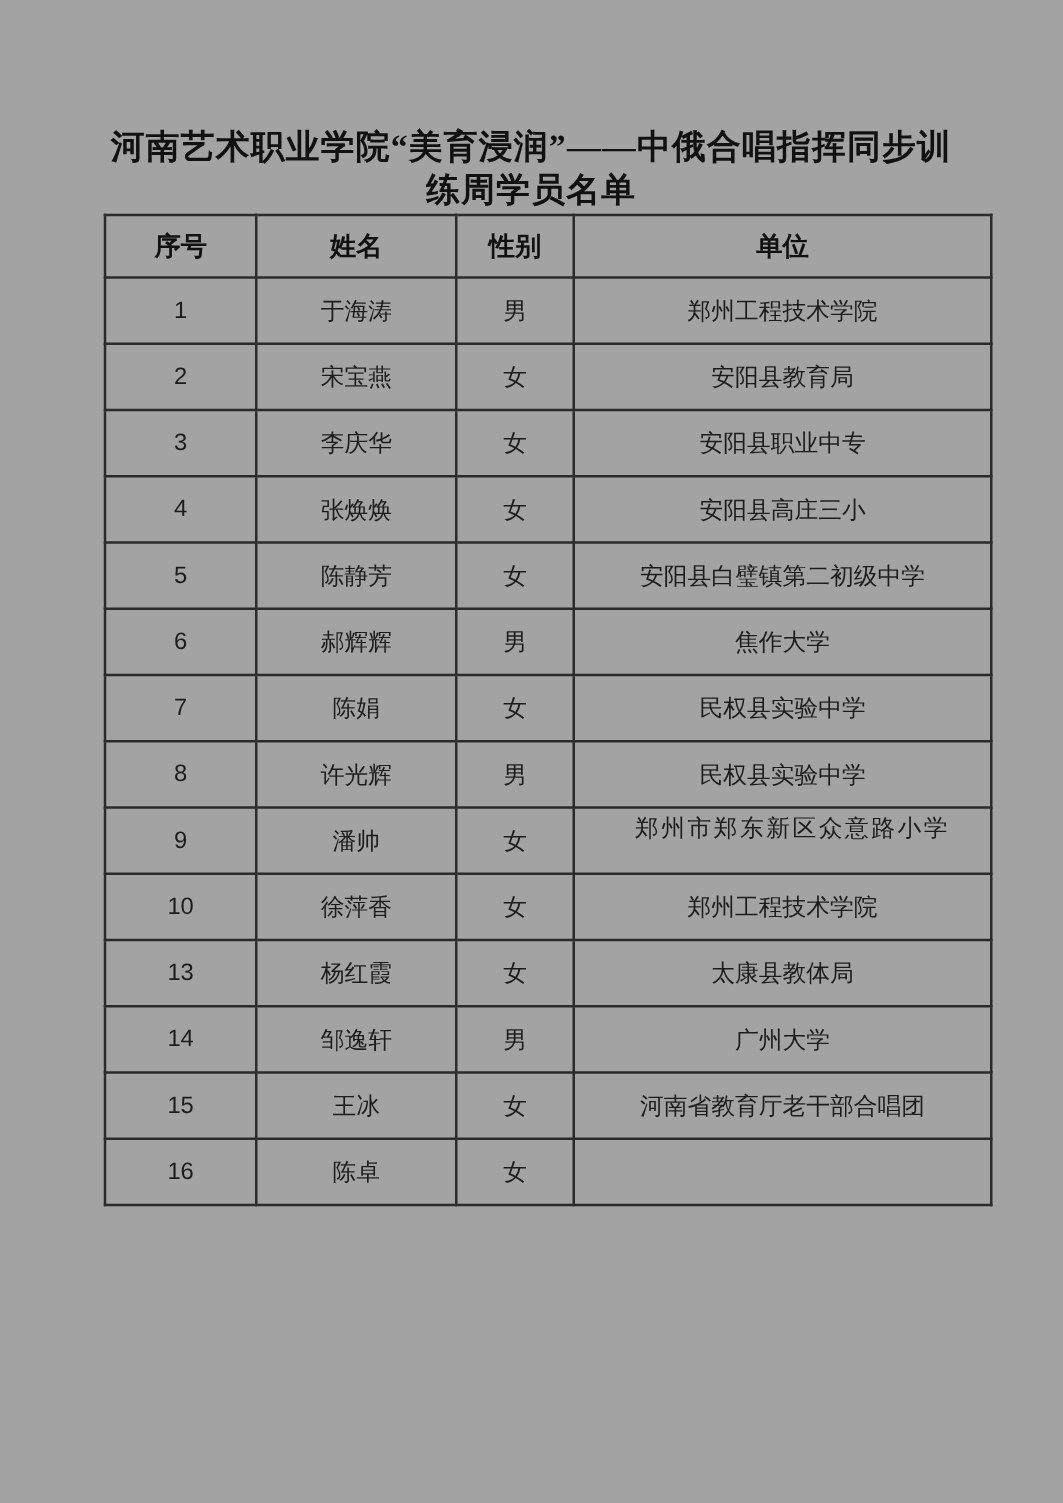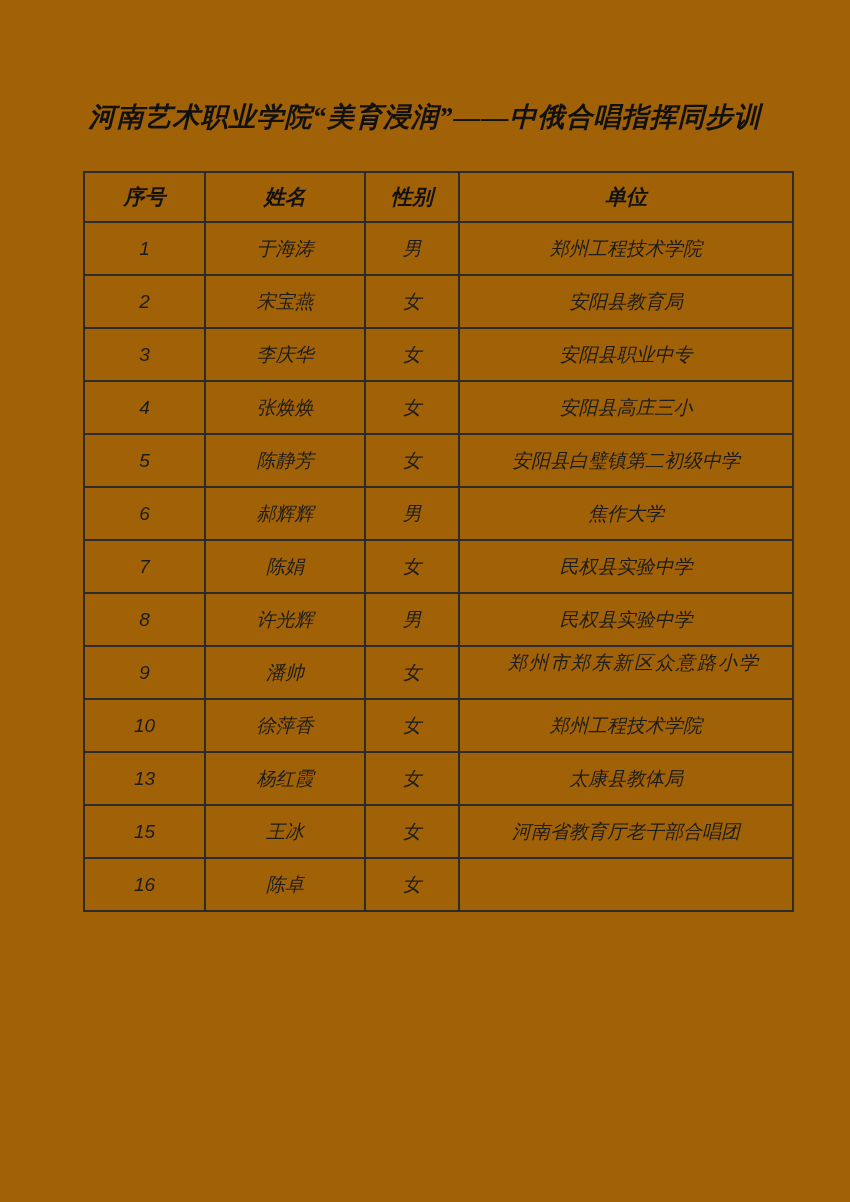--- a/index.html
+++ b/index.html
@@ -1,25 +1,24 @@
 <!DOCTYPE html>
 <html><head>
 <meta charset="utf-8">
 <style>
   * { margin: 0; padding: 0; box-sizing: border-box; }
   html, body { background: #ffffff; }
   .page {
     position: relative;
     width: 850px;
     height: 1202px;
-    background: #a16207;
+    background: #a3a3a3;
     font-family: "Liberation Serif", serif;
     color: #1c1c1c;
     overflow: hidden;
-    font-style: italic;
   }
   .doc-title {
     position: absolute;
     top: 100px;
     left: 0;
     width: 100%;
     text-align: center;
     font-weight: bold;
     font-size: 27px;
     line-height: 35px;
@@ -67,20 +66,21 @@
     padding-left: 16px;
   }
 </style>
 </head>
 <body>
 
 <div class="page">
 
   <div class="doc-title">
     <div>河南艺术职业学院“美育浸润”——中俄合唱指挥同步训</div>
+    <div>练周学员名单</div>
   </div>
 
   <table class="roster">
     <colgroup>
       <col class="c-index">
       <col class="c-name">
       <col class="c-gender">
       <col class="c-unit">
     </colgroup>
     <thead>
@@ -152,20 +152,26 @@
           <td class="cell-gender">女</td>
           <td class="cell-unit">郑州工程技术学院</td>
         </tr>
         <tr>
           <td class="cell-index">13</td>
           <td class="cell-name">杨红霞</td>
           <td class="cell-gender">女</td>
           <td class="cell-unit">太康县教体局</td>
         </tr>
         <tr>
+          <td class="cell-index">14</td>
+          <td class="cell-name">邹逸轩</td>
+          <td class="cell-gender">男</td>
+          <td class="cell-unit">广州大学</td>
+        </tr>
+        <tr>
           <td class="cell-index">15</td>
           <td class="cell-name">王冰</td>
           <td class="cell-gender">女</td>
           <td class="cell-unit">河南省教育厅老干部合唱团</td>
         </tr>
         <tr>
           <td class="cell-index">16</td>
           <td class="cell-name">陈卓</td>
           <td class="cell-gender">女</td>
           <td class="cell-unit"></td>

